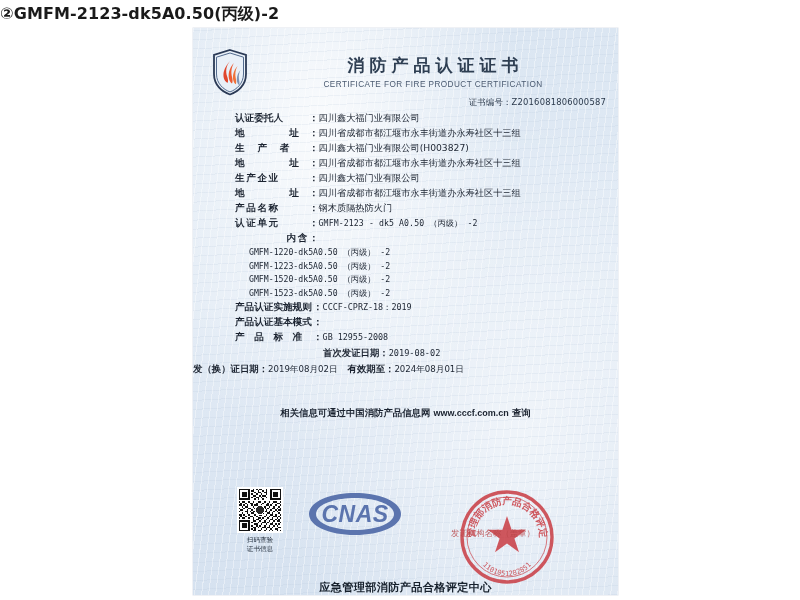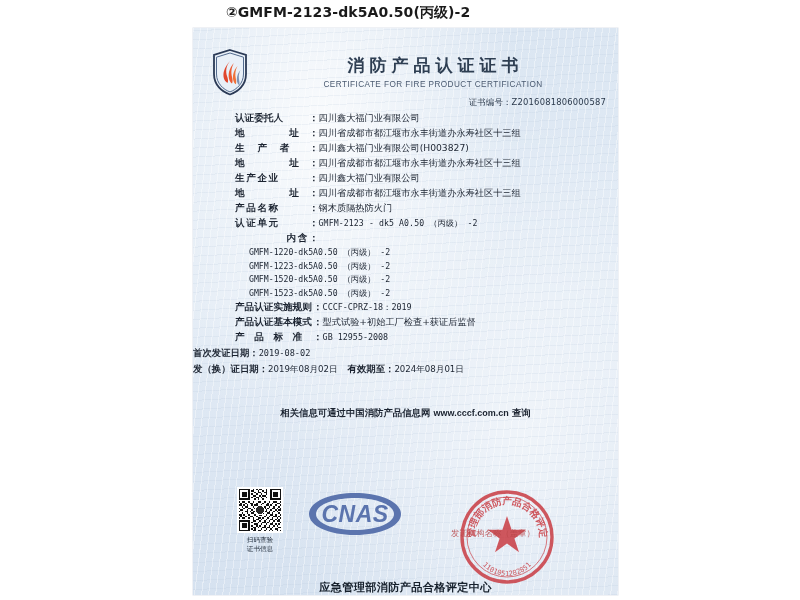--- a/index.html
+++ b/index.html
@@ -13,24 +13,23 @@
     position: relative;
     width: 800px; height: 600px;
     background: #ffffff;
   }
 
   
   .caption {
     position: absolute;
     left: 0; top: 4px;
     width: 696px;
-    text-align: center;
     font-family: "DejaVu Sans", sans-serif;
     font-weight: bold;
-    font-size: 14px;
+    font-size: 16px;
     color: #1a1a1a;
     letter-spacing: 0.1px;
   }
 
   
   .cert {
     position: absolute;
     left: 193px; top: 28px;
     width: 425px; height: 567px;
     background:
@@ -148,20 +147,21 @@
   }
   .statement .inl {
     font-family: "DejaVu Sans Mono", monospace;
     font-weight: normal;
     font-size: 8.4px;
   }
 
   
   .date-first {
     margin-top: 3px;
+    padding-left: 130px;
     font-family: "DejaVu Sans", sans-serif;
     font-size: 9.4px; font-weight: bold; color: #1b2330;
     white-space: nowrap;
   }
   .date-first .dv {
     font-family: "DejaVu Sans Mono", monospace;
     font-weight: normal; font-size: 8.6px;
   }
   .date-issue {
     margin-top: 3px;
@@ -329,21 +329,20 @@
 
       <div class="row">
         <span class="lbl tight" style="flex:0 0 78px;width:78px;">产品认证实施规则</span>
         <span class="colon">：</span>
         <span class="val code">CCCF-CPRZ-18：2019</span>
       </div>
 
       <div class="row">
         <span class="lbl tight" style="flex:0 0 78px;width:78px;">产品认证基本模式</span>
         <span class="colon">：</span>
-        <span class="val">型式试验+初始工厂检查+获证后监督</span>
       </div>
 
       <div class="row">
         <span class="lbl tight" style="flex:0 0 78px;width:78px;">产　品　标　准</span>
         <span class="colon">：</span>
         <span class="val code">GB 12955-2008</span>
       </div>
 
 
       <div class="date-first">

